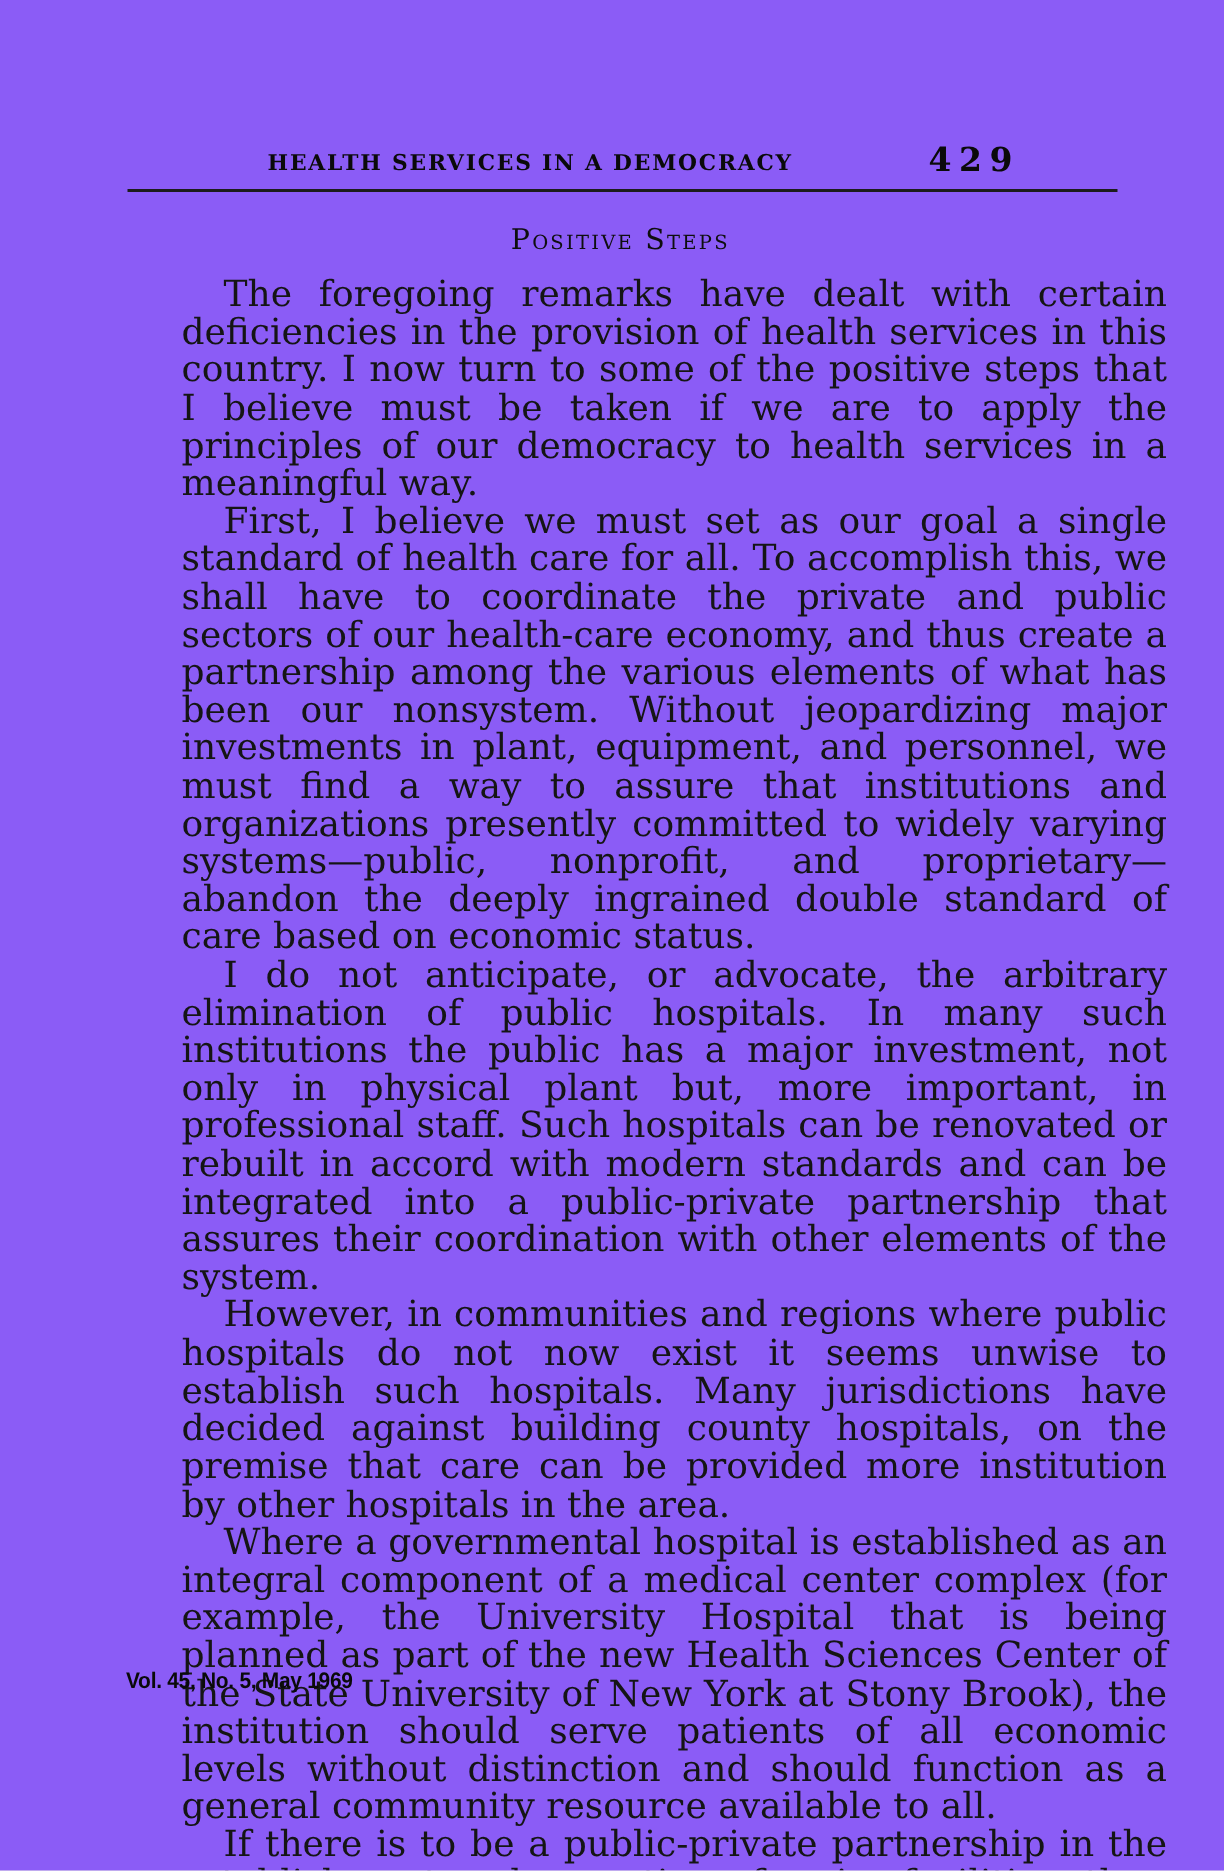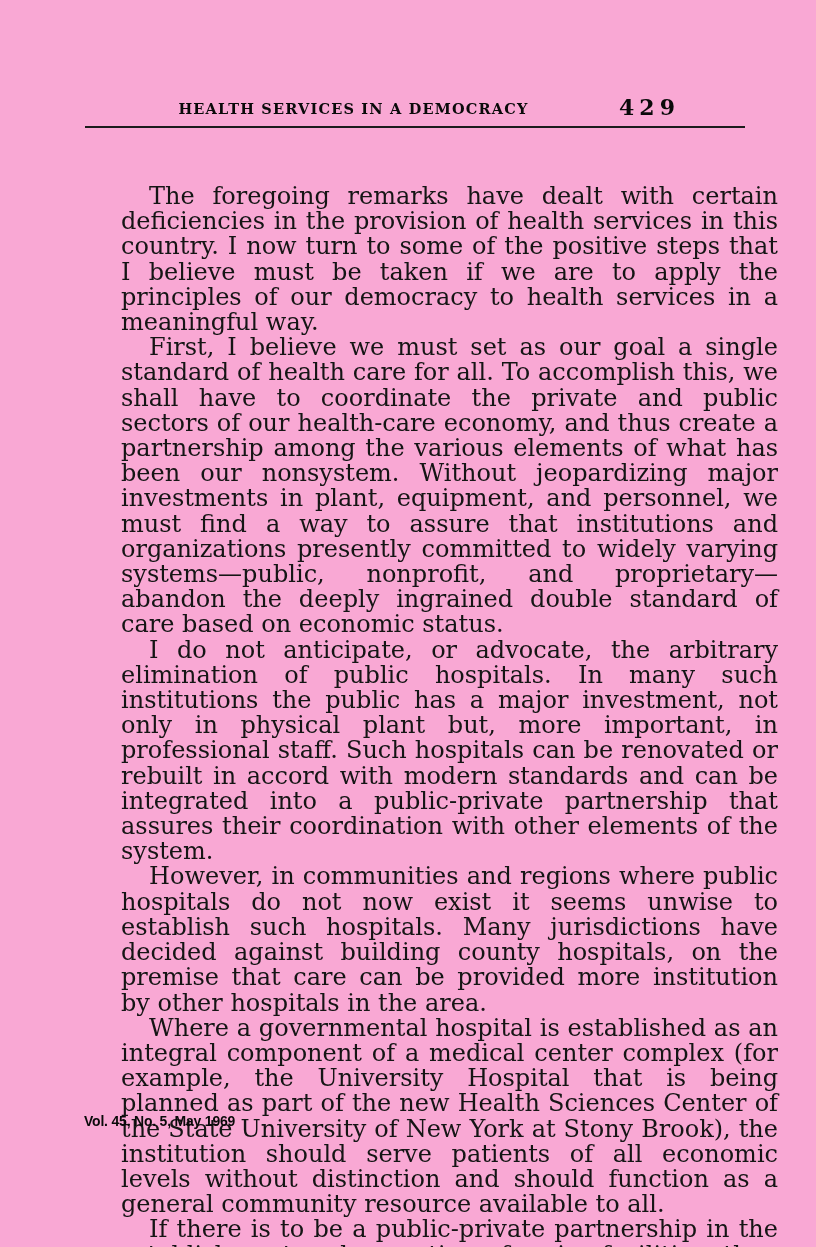--- a/index.html
+++ b/index.html
@@ -4,21 +4,21 @@
 <style>
   html, body {
     margin: 0;
     padding: 0;
     background: #e9e9e9;
   }
   .page {
     position: relative;
     width: 816px;
     height: 1247px;
-    background: #f9a8d4;
+    background: #8b5cf6;
     overflow: hidden;
     font-family: "DejaVu Serif", serif;
     color: #121212;
   }
   .header-row {
     position: absolute;
     top: 100px;
     left: 85px;
     width: 657px;
     height: 24px;
@@ -99,20 +99,21 @@
 
 <div class="page">
 
   <div class="header-row">
     <div class="running-head">HEALTH SERVICES IN A DEMOCRACY</div>
     <div class="page-number">429</div>
   </div>
 
   <div class="header-rule"></div>
 
+  <div class="section-heading">Positive Steps</div>
 
   <div class="body-text">
     <p>The foregoing remarks have dealt with certain deficiencies in the provision of health services in this country. I now turn to some of the positive steps that I believe must be taken if we are to apply the principles of our democracy to health services in a meaningful way.</p>
     <p>First, I believe we must set as our goal a single standard of health care for all. To accomplish this, we shall have to coordinate the private and public sectors of our health-care economy, and thus create a partnership among the various elements of what has been our nonsystem. Without jeopardizing major investments in plant, equipment, and personnel, we must find a way to assure that institutions and organizations presently committed to widely varying systems—public, nonprofit, and proprietary—abandon the deeply ingrained double standard of care based on economic status.</p>
     <p>I do not anticipate, or advocate, the arbitrary elimination of public hospitals. In many such institutions the public has a major investment, not only in physical plant but, more important, in professional staff. Such hospitals can be renovated or rebuilt in accord with modern standards and can be integrated into a public-private partnership that assures their coordination with other elements of the system.</p>
     <p>However, in communities and regions where public hospitals do not now exist it seems unwise to establish such hospitals. Many jurisdictions have decided against building county hospitals, on the premise that care can be provided more institution by other hospitals in the area.</p>
     <p>Where a governmental hospital is established as an integral component of a medical center complex (for example, the University Hospital that is being planned as part of the new Health Sciences Center of the State University of New York at Stony Brook), the institution should serve patients of all economic levels without distinction and should function as a general community resource available to all.</p>
     <p>If there is to be a public-private partnership in the establishment and operation of major facilities, then the principle of public accountability should be applied impartially to all agencies engaged in providing health care—whether nonprofit, proprietary, or public—since there is no type of health service in this country which is not to some extent dependent, directly or indirectly, on public funds. Such funds are used increasingly in the construction of hospitals and in their operation; in the construction and operation of nursing homes; in payment for physicians’ services</p>
   </div>
 

